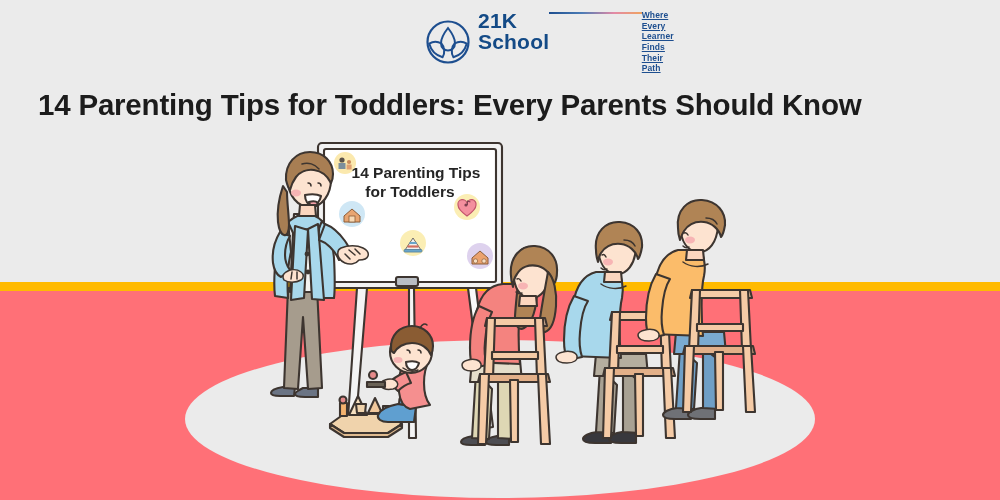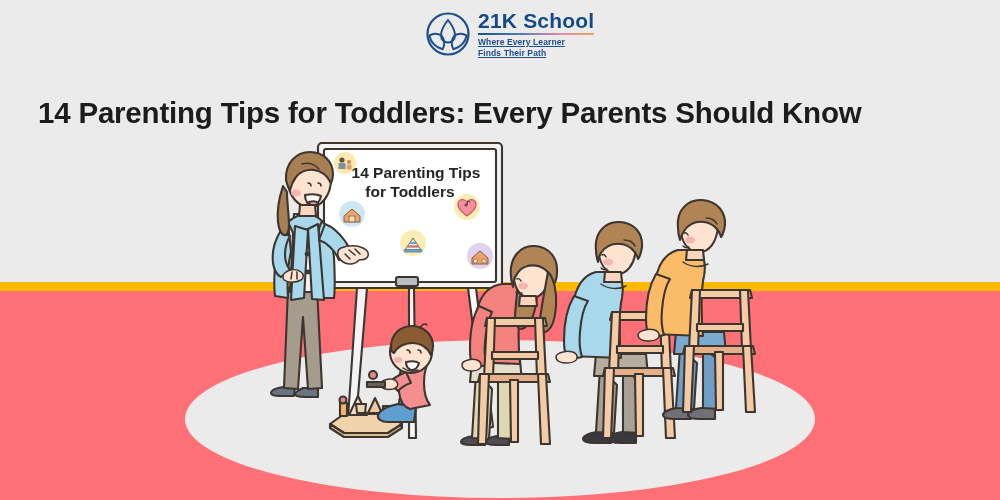--- a/index.html
+++ b/index.html
@@ -11,36 +11,36 @@
     overflow:hidden;
   }
   .stage { position:absolute; inset:0; }
 
   
   .logo-wrap{
     position:absolute; left:425px; top:10px;
     display:flex; align-items:center; gap:7px;
   }
   .logo-mark{ width:46px; height:46px; }
-  .logo-text{ display:flex; flex-direction:column; justify-content:center; }
+  .logo-text{ display:flex; flex-direction:row; justify-content:center; }
   .logo-name{
     font-size:21px; font-weight:bold; color:#134a86;
     letter-spacing:.2px; line-height:1.0;
   }
   .logo-rule{
     height:2px; width:100%; margin:2px 0 2px;
     background:linear-gradient(90deg,#1d4e8f 0%,#4a7bb5 35%,#e38aa6 70%,#f0a35f 100%);
   }
   .logo-tag{
     font-size:8.5px; font-weight:bold; color:#1d4e8f;
     line-height:1.25; letter-spacing:.1px; white-space:pre-line;text-decoration:underline;
   }
 
   .page-title{
-    position:absolute; left:38px; top:96px;
+    position:absolute; left:38px; top:88px;
     width:930px;
     font-size:29.5px; font-weight:bold; color:#1c1c1c;
     letter-spacing:-.2px; white-space:nowrap;
   }
 
   
   .wall-upper{ position:absolute; left:0; top:0; width:1000px; height:282px; background:#ebebeb; }
   .wall-stripe{ position:absolute; left:0; top:282px; width:1000px; height:9px; background:#ffba00; }
   .wall-lower{ position:absolute; left:0; top:291px; width:1000px; height:209px; background:#ff7077; }
   .rug-shade{

